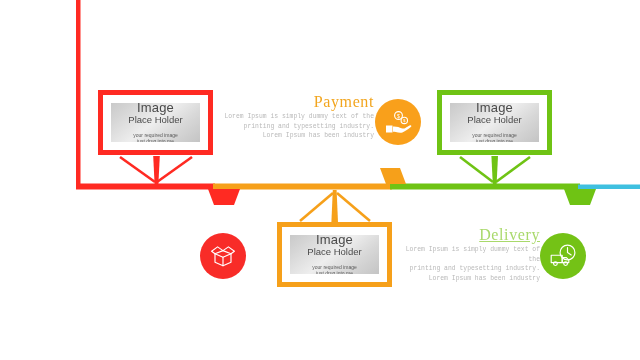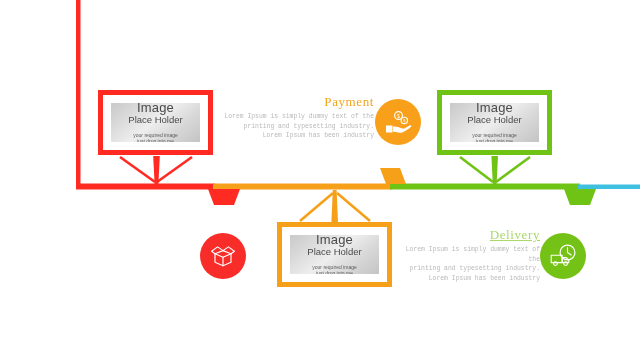--- a/index.html
+++ b/index.html
@@ -34,21 +34,21 @@
   }
 
   #ph-red{left:98px;top:90px;width:115px;height:65px;border:5px solid #ff2a22;}
   #ph-green{left:437px;top:90px;width:115px;height:65px;border:5px solid #6fc314;}
   #ph-orange{left:277px;top:222px;width:115px;height:65px;border:5px solid #f6a01a;}
 
   
   .block{position:absolute;}
   .blk-title{
     font-family:"Liberation Serif", serif;
-    font-size:13px;line-height:12px;letter-spacing:.6px;margin:0 0 4px 0;font-weight:400;
+    font-size:16px;line-height:12px;letter-spacing:.6px;margin:0 0 4px 0;font-weight:400;
   }
   .blk-body{
     font-family:"Liberation Mono", monospace;
     font-size:6.4px;line-height:9.6px;color:#b9b9b9;margin:0;letter-spacing:0px;
   }
 
   #blk-payment{left:222px;top:96px;width:152px;}
   #blk-payment .blk-title{color:#f2a51e;text-align:right;}
   #blk-payment .blk-body{text-align:right;}
 

